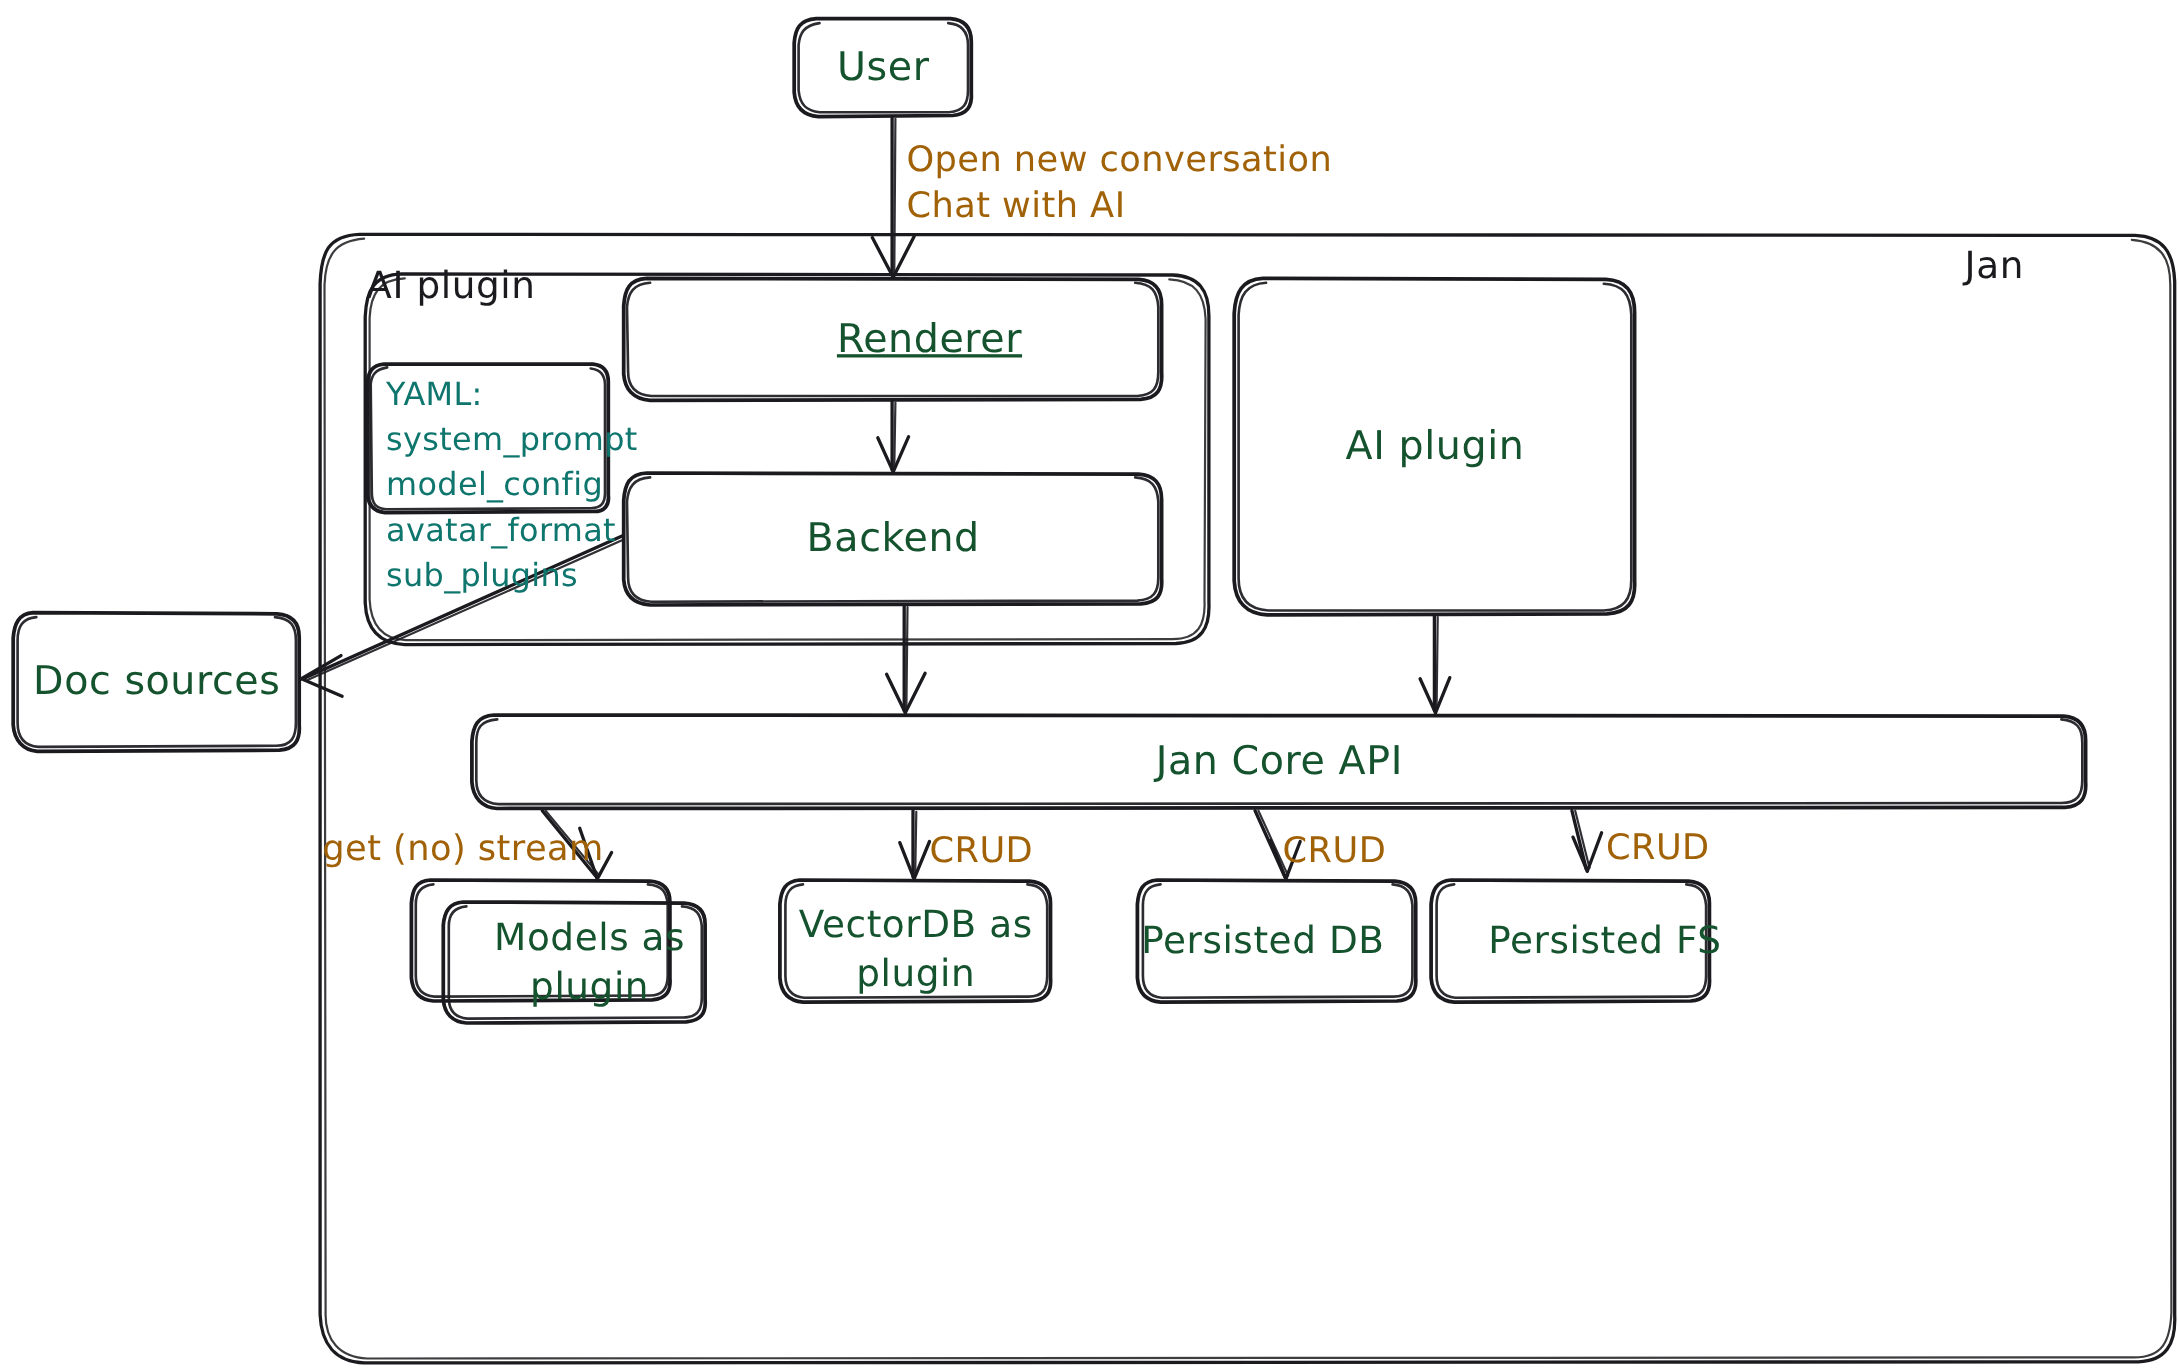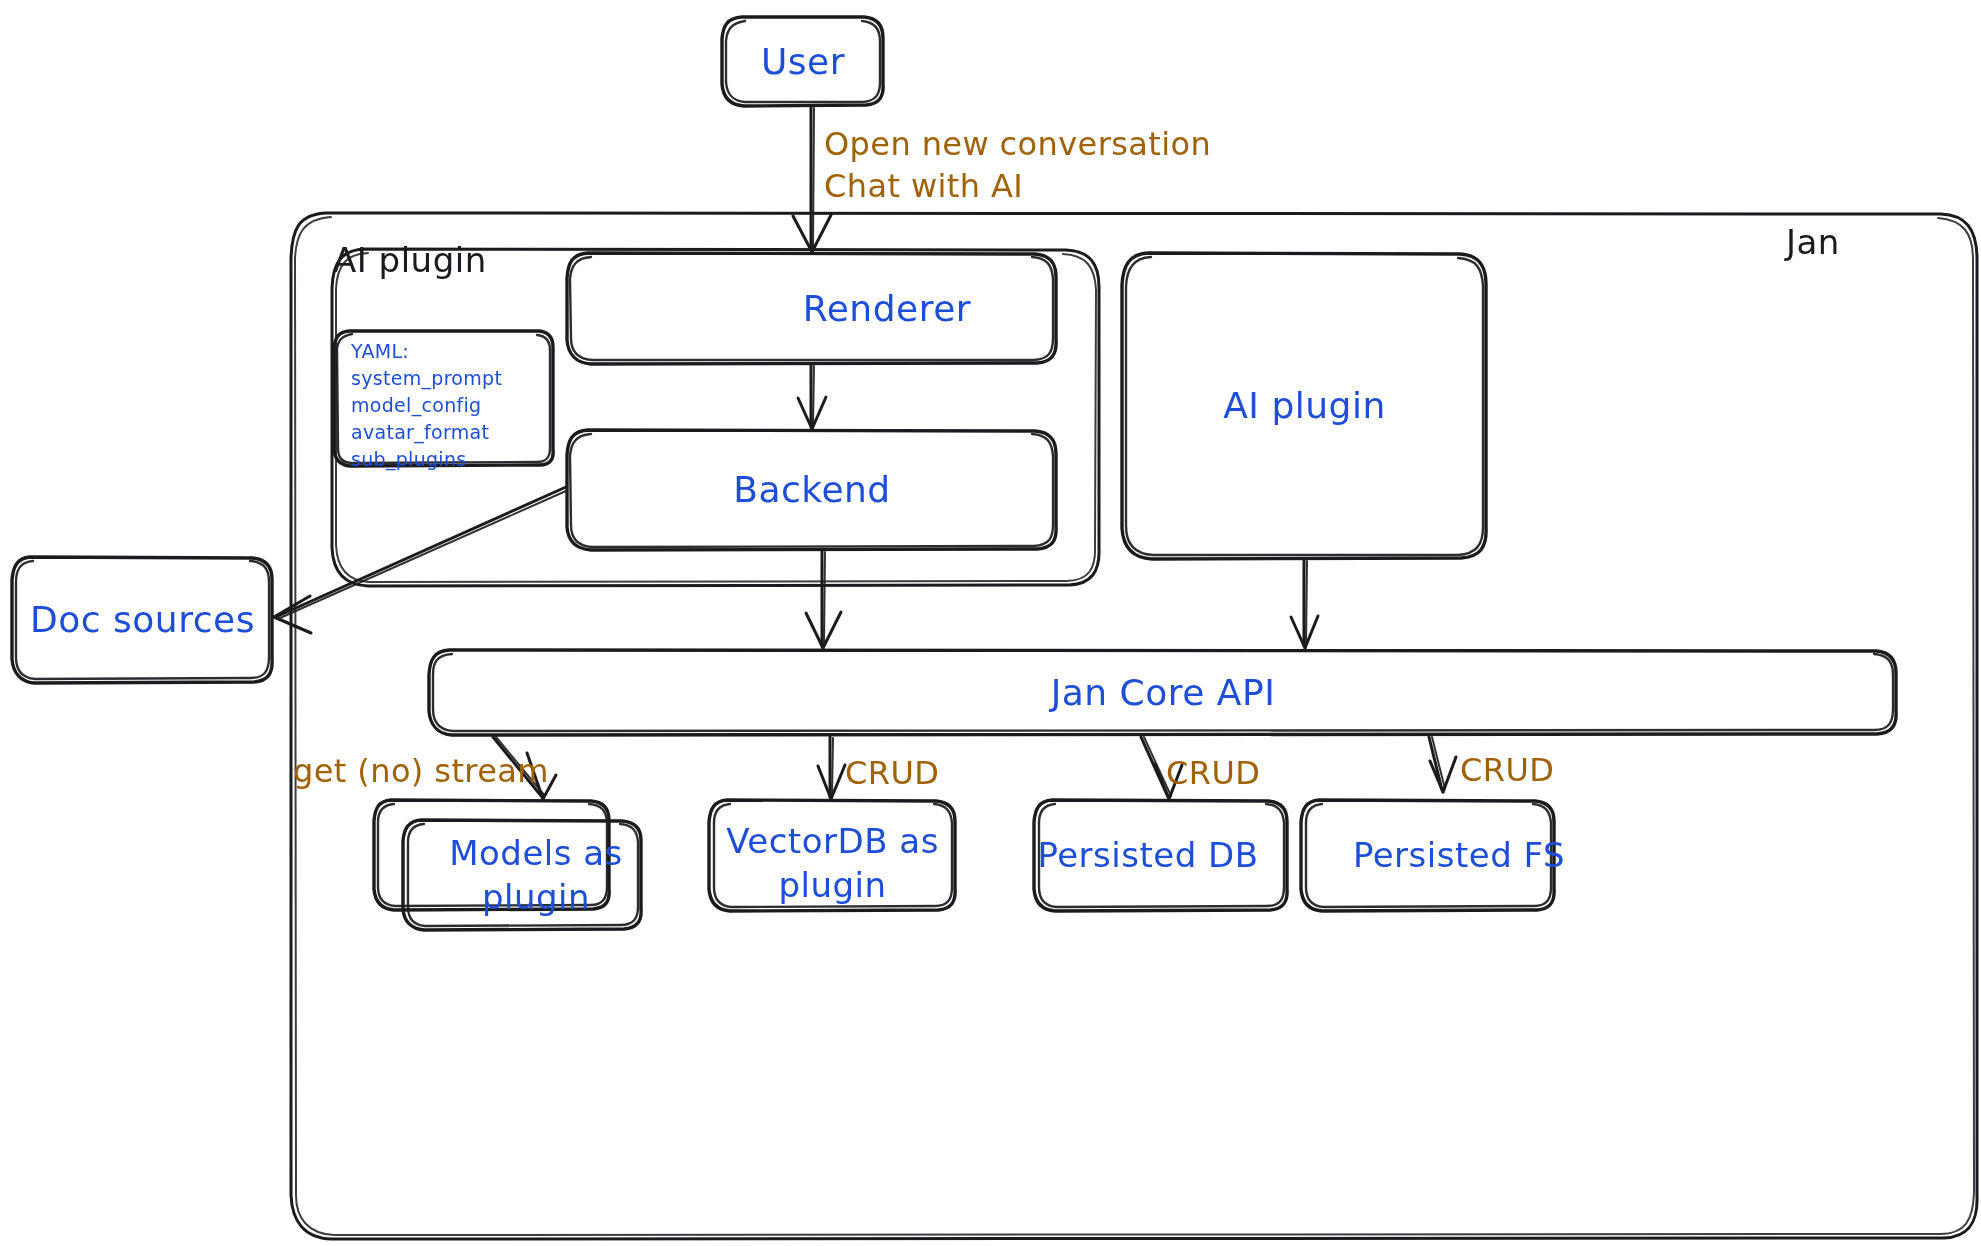--- a/index.html
+++ b/index.html
@@ -27,21 +27,21 @@
     width: 1981px;
     height: 1246px;
     pointer-events: none;
   }
   .node-label {
     position: absolute;
     display: flex;
     align-items: center;
     justify-content: center;
     text-align: center;
-    color: #1d4ed8;
+    color: #14532d;
     font-family: "DejaVu Sans", sans-serif;
     letter-spacing: 0.5px;
     white-space: pre-line;
     line-height: 1.28;
     user-select: none;
   }
   .sz-lg { font-size: 36px; }
   .sz-md { font-size: 34px; }
   .edge-label {
     position: absolute;
@@ -56,23 +56,23 @@
   .group-label {
     position: absolute;
     color: #1b1b1f;
     font-family: "DejaVu Sans", sans-serif;
     font-size: 34px;
     letter-spacing: 0.5px;
     user-select: none;
   }
   .yaml-box-text {
     position: absolute;
-    color: #1d4ed8;
+    color: #0f766e;
     font-family: "DejaVu Sans", sans-serif;
-    font-size: 19px;
+    font-size: 29px;
     line-height: 1.42;
     white-space: pre-line;
     letter-spacing: 0.3px;
     text-align: left;
     user-select: none;
   }
 </style>
 </head>
 <body>
 
@@ -433,21 +433,21 @@
       <path class="sk sk-arr" d="M 1430 761 L 1443 792"></path>
       <path class="sk sk-arr" d="M 1456 757 L 1443 792"></path>
     </g>
   </svg>
 
   <div class="group-label" style="left:1786px; top:222px;">Jan</div>
   <div class="group-label" style="left:333px; top:240px;">AI plugin</div>
 
   <div class="node-label sz-lg" style="left:722px; top:17px; width:162px; height:90px;">User</div>
 
-  <div class="node-label sz-lg" style="left:599px; top:253px; width:576px; height:112px;">Renderer</div>
+  <div class="node-label sz-lg" style="left:557px; top:253px; width:576px; height:112px;text-decoration:underline;">Renderer</div>
 
   <div class="node-label sz-lg" style="left:567px; top:430px; width:490px; height:121px;">Backend</div>
 
   <div class="node-label sz-lg" style="left:1122px; top:253px; width:365px; height:307px;">AI plugin</div>
 
   <div class="node-label sz-lg" style="left:12px; top:557px; width:261px; height:127px;">Doc sources</div>
 
   <div class="node-label sz-lg" style="left:429px; top:650px; width:1468px; height:86px;">Jan Core API</div>
 
   <div class="node-label sz-md" style="left:403px; top:820px; width:266px; height:111px;">Models as

